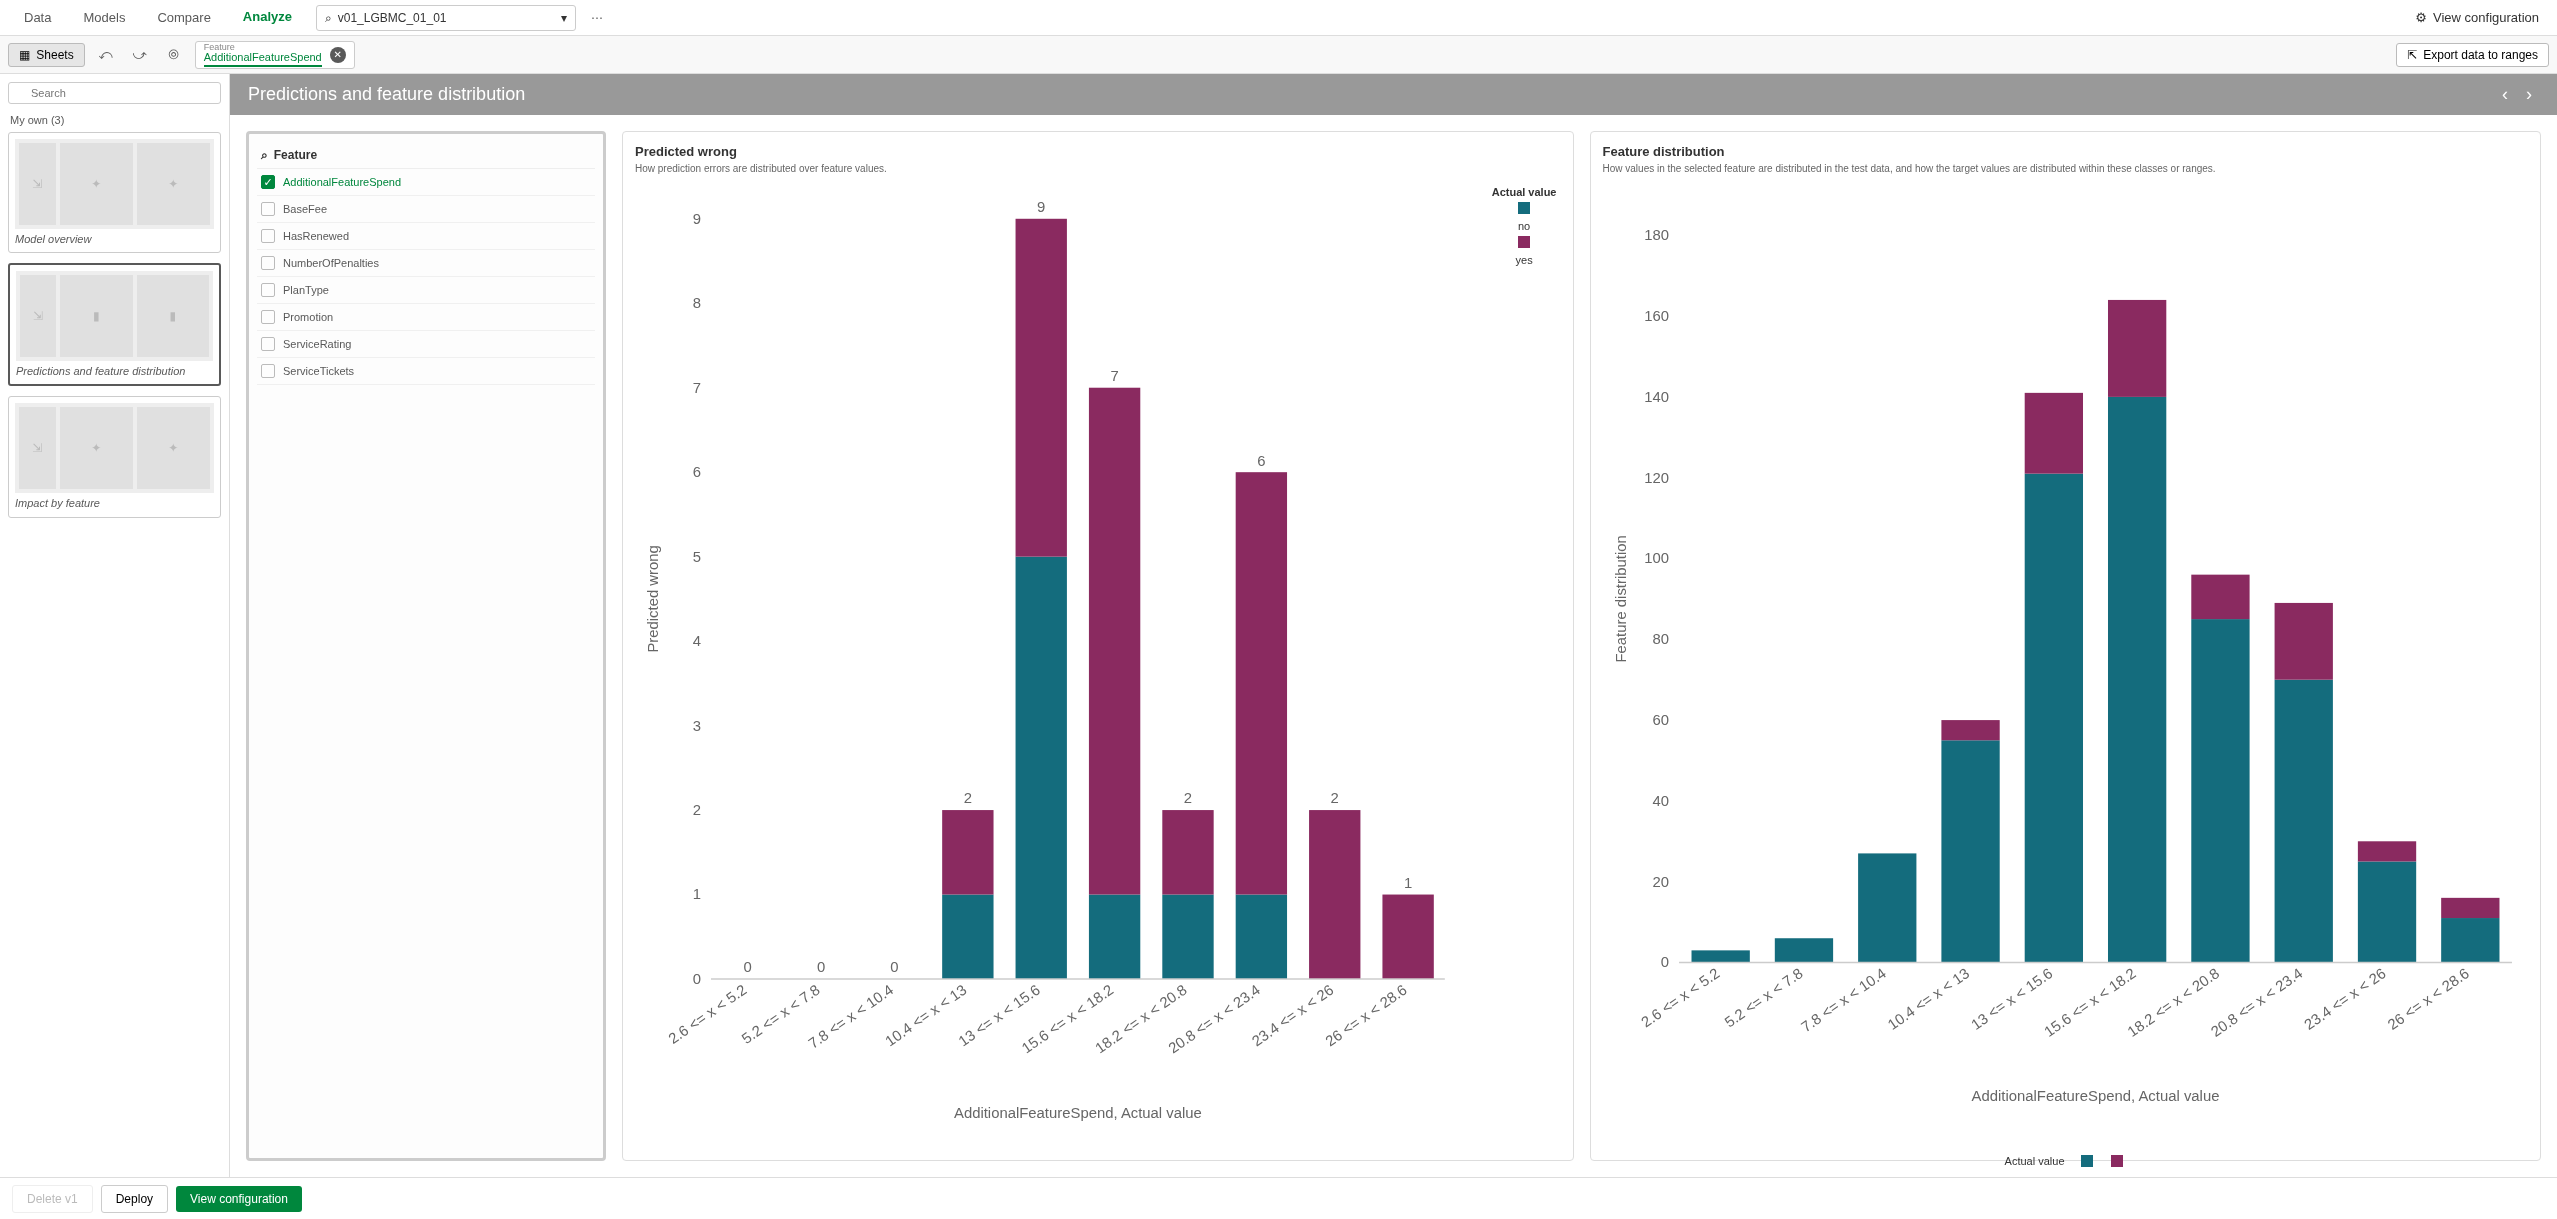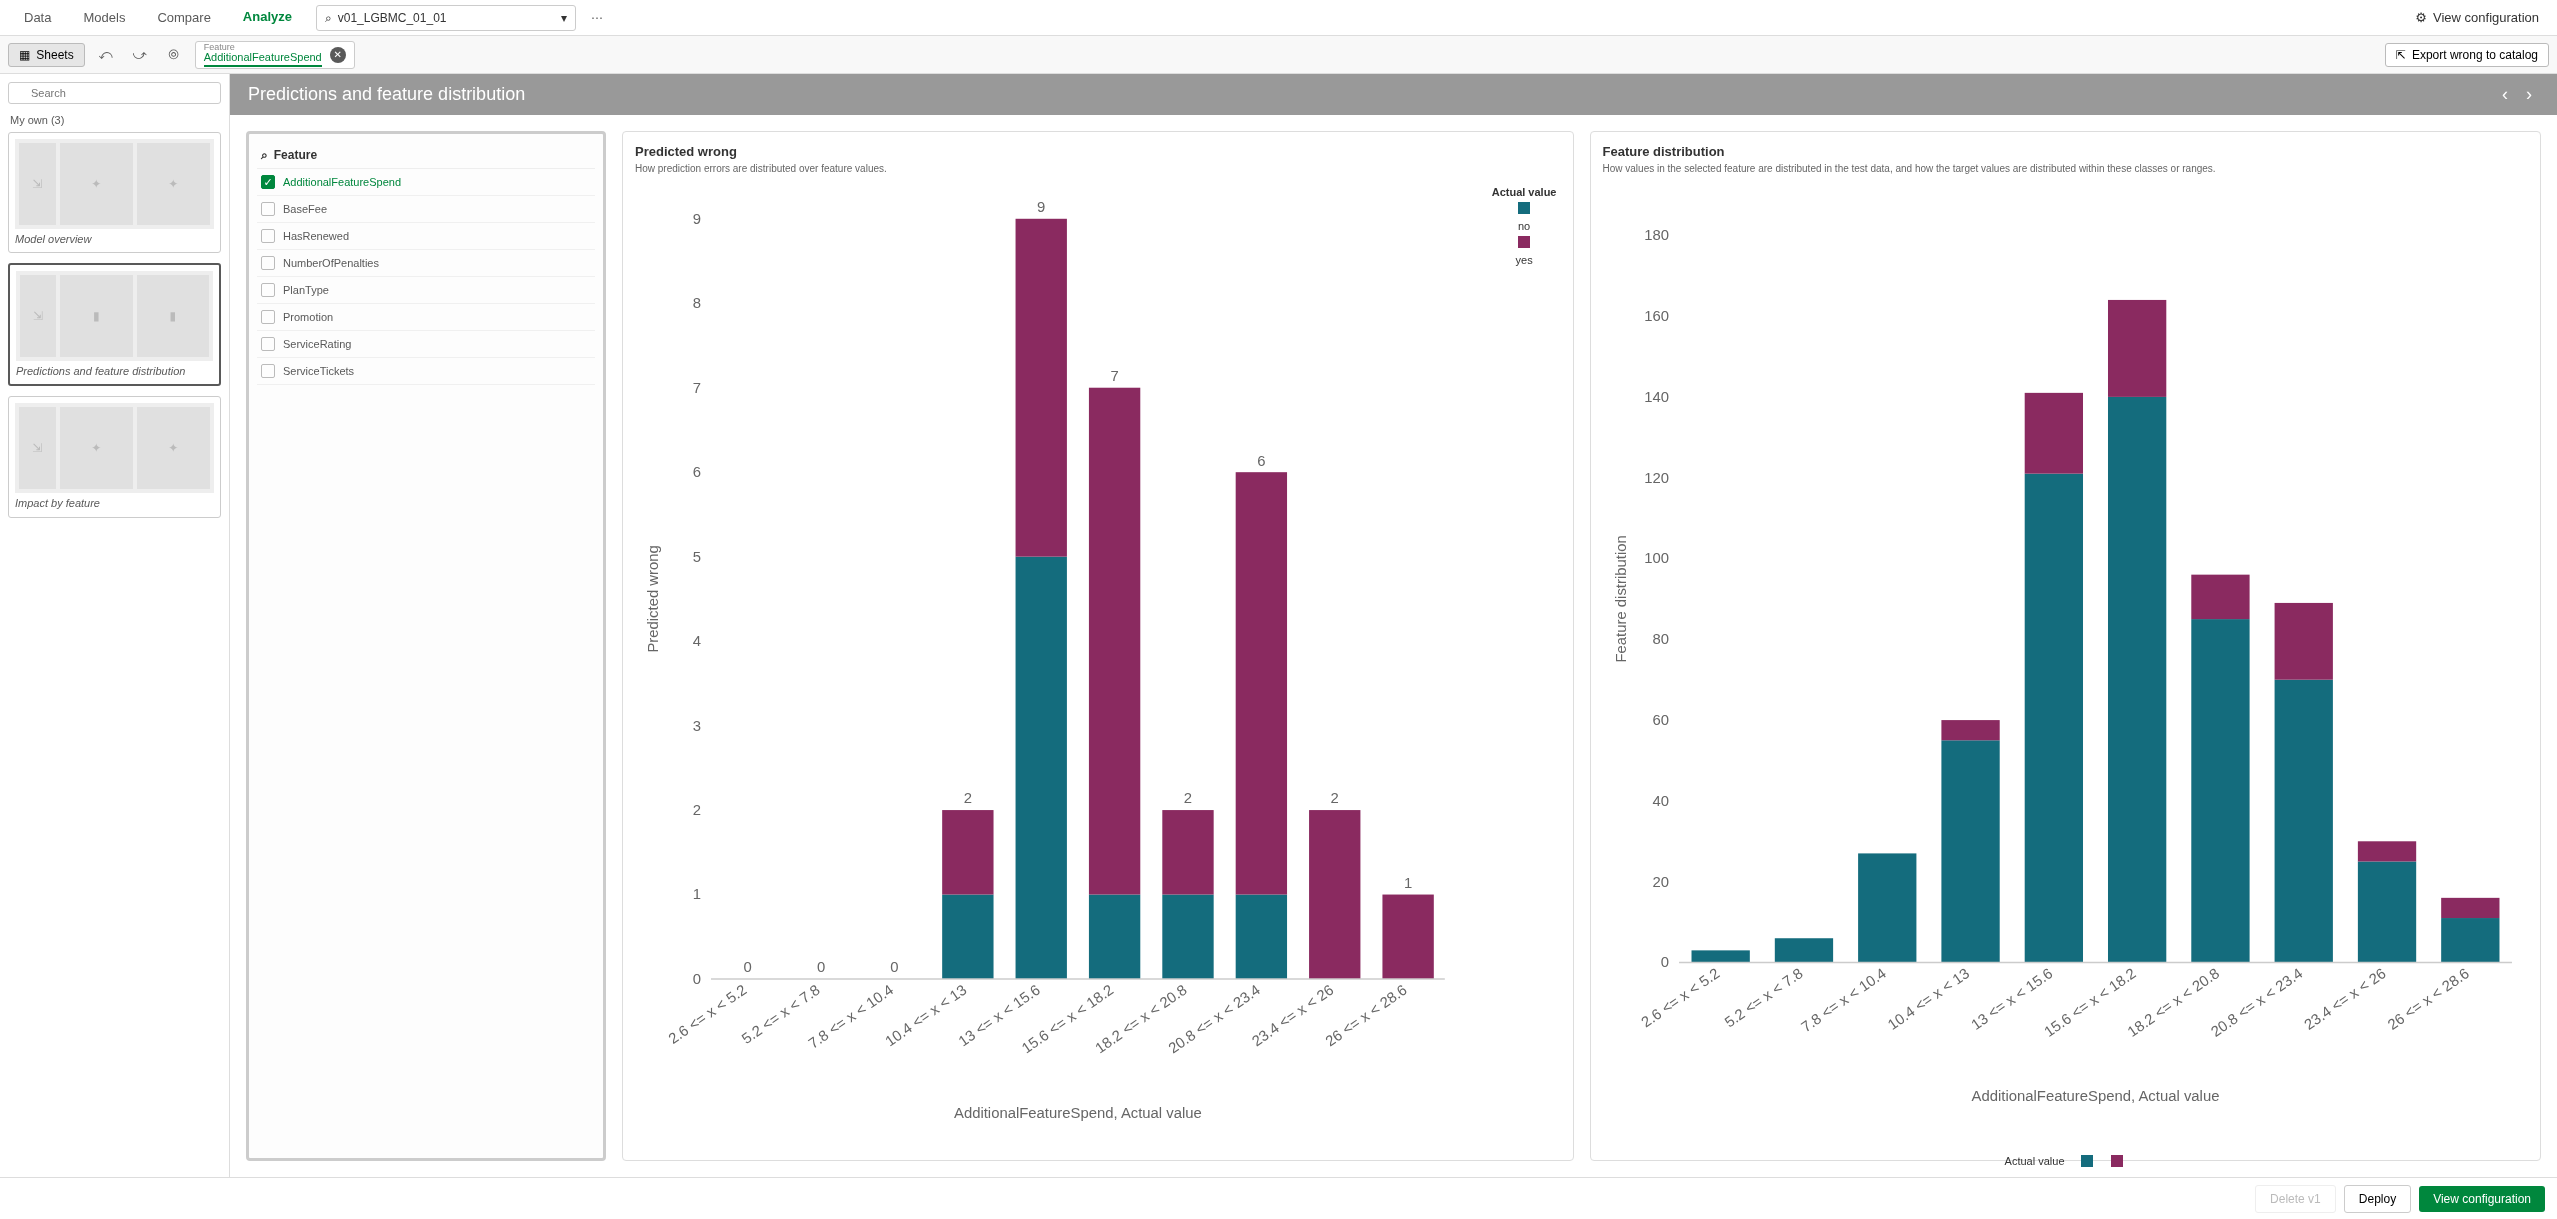--- a/index.html
+++ b/index.html
@@ -55,21 +55,21 @@
   .chart-panel h3 { font-size:13px; font-weight:700; margin-bottom:4px;}
   .chart-panel .sub { font-size:10px; color:#666; margin-bottom:8px;}
   .chart-area { flex:1; position:relative;}
   svg { width:100%; height:100%;}
   .bar-no { fill:#146c7d;}
   .bar-yes { fill:#8a2a60;}
   .legend { font-size:11px;}
   .legend-item { display:flex;align-items:center;gap:6px;margin-bottom:4px;flex-direction:column;}
   .swatch { width:12px;height:12px;}
   
-  .footer { height:42px; background:#fff; border-top:1px solid #ddd; display:flex;align-items:center;justify-content:flex-end;padding:0 12px;gap:8px;}
+  .footer { height:42px; background:#fff; border-top:1px solid #ddd; display:flex;align-items:center;padding:0 12px;gap:8px;}
   .footer .btn-outline { border:1px solid #ccc;background:#fff;padding:6px 14px;border-radius:3px;cursor:pointer;font-size:12px;}
   .footer .btn-outline.disabled { color:#bbb;border-color:#eee;cursor:default;}
   .footer .btn-primary { background:#00873d;color:#fff;border:none;padding:6px 14px;border-radius:3px;cursor:pointer;font-size:12px;}
   
   .ylabel { font-size:9px; fill:#666;}
   .xlabel-rot { font-size:9px; fill:#666;}
 </style>
 </head>
 <body>
 
@@ -106,21 +106,21 @@
   <div class="feature-chip">
     <div class="col">
       <span class="lbl">Feature</span>
       <span class="val">AdditionalFeatureSpend</span>
     </div>
     <span class="close">✕</span>
   </div>
   <div class="spacer" style="flex:1"></div>
   <button class="btn">
     <span>⇱</span>
-    <span>Export wrong to catalog</span>
+    <span>Export data to ranges</span>
   </button>
 </div>
 
 <div class="body">
   <div class="sidebar">
     <div class="search-wrap">
       <input class="search" placeholder="Search" style="">
     </div>
     <div class="section-title">My own (3)</div>
     <div id="sheetList">

